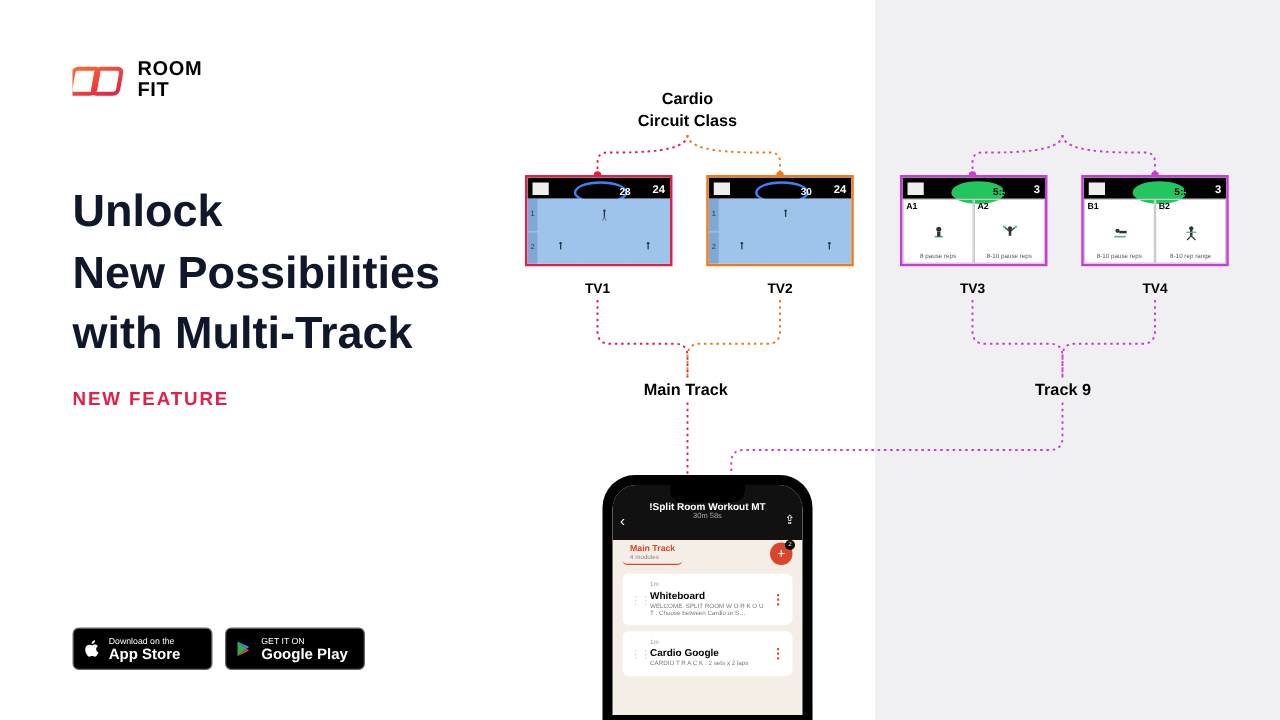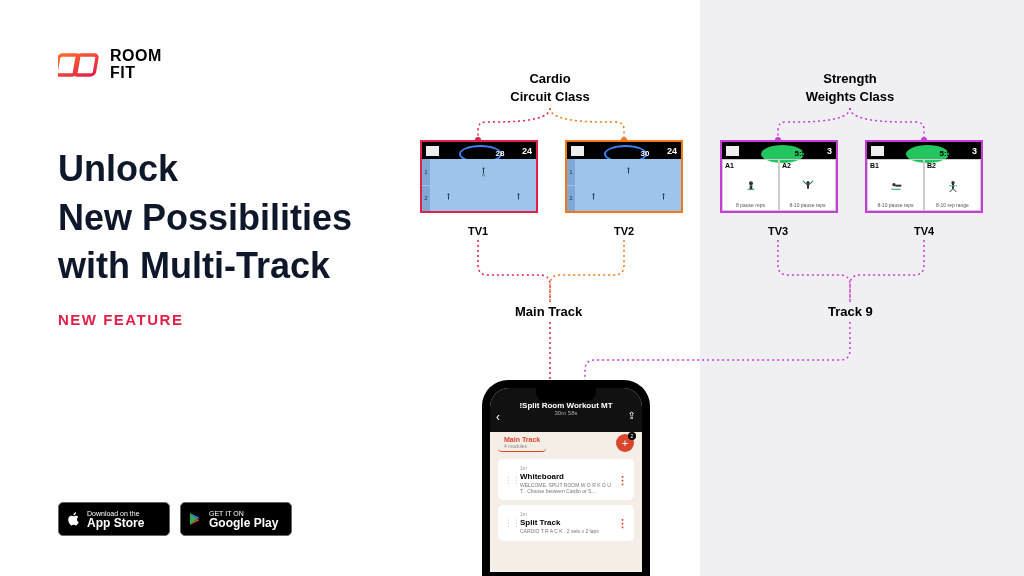--- a/index.html
+++ b/index.html
@@ -307,24 +307,20 @@
       <span class="bottom">Google Play</span>
     </a>
   </div>
 
   <div class="diagram">
 
     <div class="class-label" style="left:55px; top:0;">
       <div>Cardio</div>
       <div>Circuit Class</div>
     </div>
-    <div class="class-label" style="left:355px; top:0;">
-      <div>Strength</div>
-      <div>Weights Class</div>
-    </div>
 
     <svg style="position:absolute; left:0; top:0; width:580px; height:500px; pointer-events:none;">
 
       <path d="M130 38 Q130 52 75 52 L66 52 Q58 52 58 60 L58 70" stroke="#e1204a" stroke-width="1.5" fill="none" stroke-dasharray="2 3"></path>
       <path d="M130 38 Q130 52 185 52 L196 52 Q204 52 204 60 L204 70" stroke="#f07a1a" stroke-width="1.5" fill="none" stroke-dasharray="2 3"></path>
 
       <path d="M430 38 Q430 52 375 52 L366 52 Q358 52 358 60 L358 70" stroke="#c93bd8" stroke-width="1.5" fill="none" stroke-dasharray="2 3"></path>
       <path d="M430 38 Q430 52 485 52 L496 52 Q504 52 504 60 L504 70" stroke="#c93bd8" stroke-width="1.5" fill="none" stroke-dasharray="2 3"></path>
 
       <circle cx="58" cy="70" r="3" fill="#e1204a"></circle>
@@ -509,20 +505,20 @@
           <span class="drag">⋮⋮</span>
           <span class="more">⋮</span>
           <div class="ctag">1m</div>
           <div class="ctitle">Whiteboard</div>
           <div class="cdesc">WELCOME. SPLIT ROOM W O R K O U T . Choose between Cardio or S…</div>
         </div>
         <div class="phone-card">
           <span class="drag">⋮⋮</span>
           <span class="more">⋮</span>
           <div class="ctag">1m</div>
-          <div class="ctitle">Split Track</div>
+          <div class="ctitle">Cardio Google</div>
           <div class="cdesc">CARDIO T R A C K . 2 sets x 2 laps</div>
         </div>
       </div>
     </div>
 
   </div>
 </div>
 
 </body></html>

